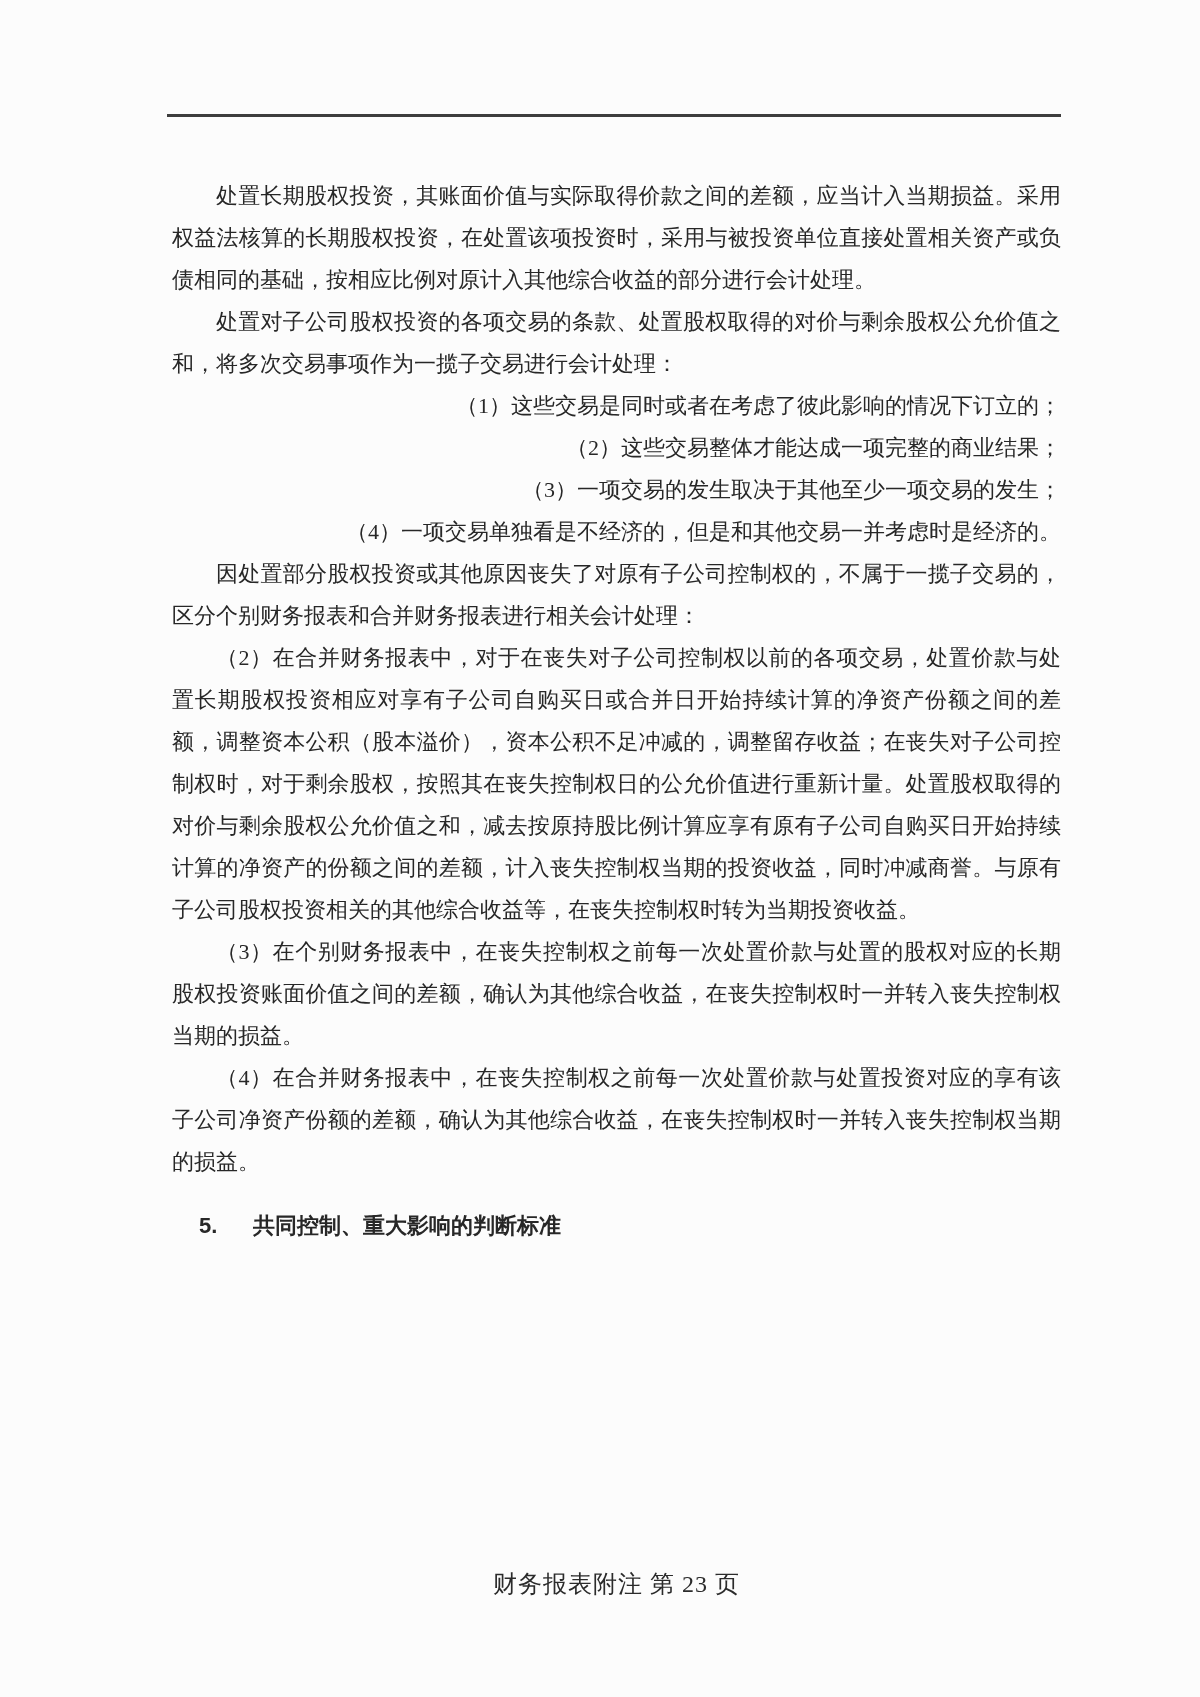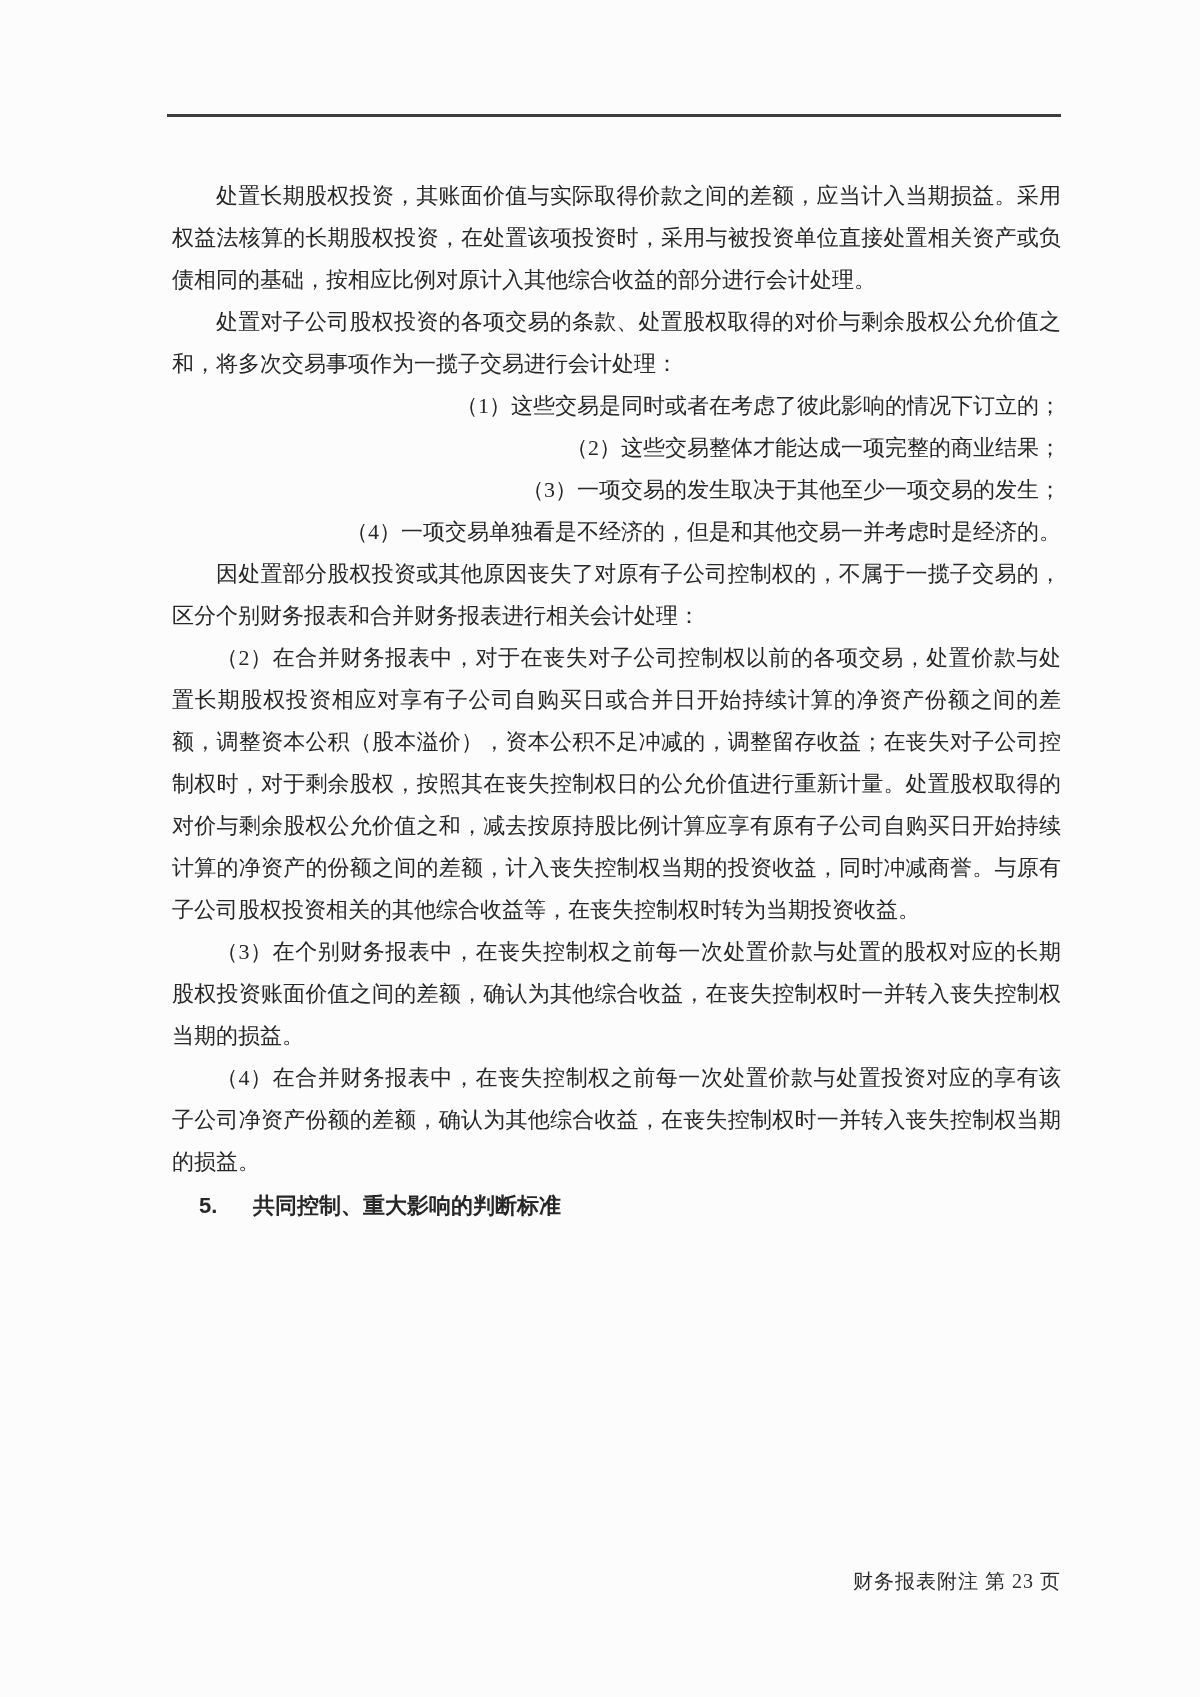--- a/index.html
+++ b/index.html
@@ -39,38 +39,38 @@
   }
   .list-item {
     padding-left: 44px;
     text-align: right;
   }
   .list-item .num {
     display: inline-block;
     width: 88px;
   }
   .heading {
-    margin-top: 2px;
+    margin-top: 22px;
     padding-left: 27px;
     font-weight: 700;
     text-align: left;
     font-size: 22px;
   }
   .heading .num {
     display: inline-block;
     width: 54px;
     font-family: "Liberation Sans", sans-serif;
   }
   .footer {
     position: absolute;
     left: 172px;
     top: 1568px;
     width: 889px;
-    text-align: right;
-    font-size: 20px;
+    text-align: center;
+    font-size: 24px;
     letter-spacing: 1px;
     color: #2b2b2b;
   }
 </style>
 </head>
 <body>
 
 <div class="page">
   <div class="header-rule"></div>
   <div class="doc-body">

